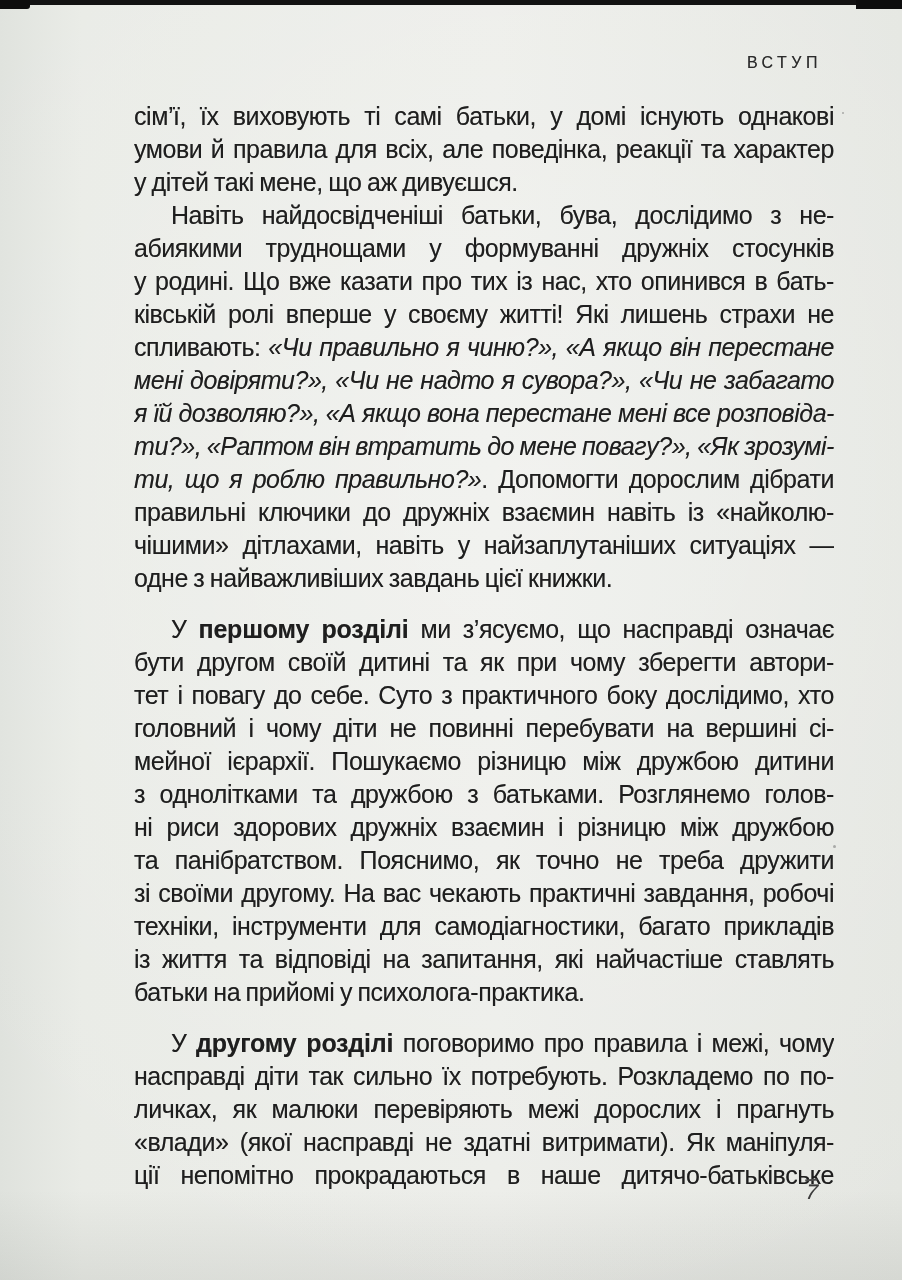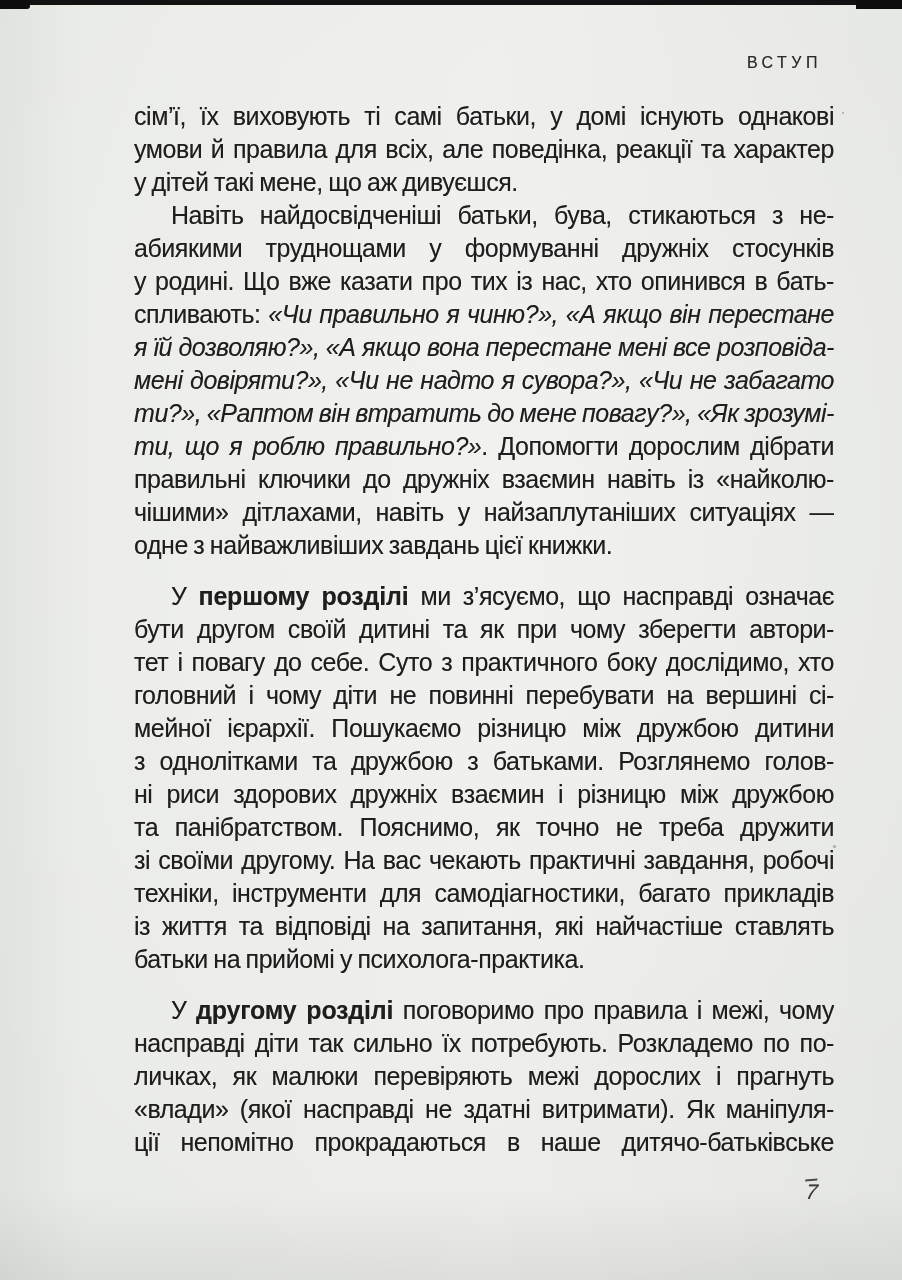--- a/index.html
+++ b/index.html
@@ -72,26 +72,27 @@
 
   <div class="running-head">ВСТУП</div>
 
   <div class="textblock">
       <div class="para">
         <div class="line j"><span>сім’ї, їх виховують ті самі батьки, у домі існують однакові</span></div>
         <div class="line j"><span>умови й правила для всіх, але поведінка, реакції та характер</span></div>
         <div class="line"><span>у дітей такі мене, що аж дивуєшся.</span></div>
       </div>
       <div class="para">
-        <div class="line j fi"><span>Навіть найдосвідченіші батьки, бува, стикаються з не-</span></div>
+        <div class="line j fi"><span>Навіть найдосвідченіші батьки, бува, дослідимо з не-</span></div>
         <div class="line j"><span>абиякими труднощами у формуванні дружніх стосунків</span></div>
         <div class="line j"><span>у родині. Що вже казати про тих із нас, хто опинився в бать-</span></div>
+        <div class="line j"><span>ківській ролі вперше у своєму житті! Які лишень страхи не</span></div>
         <div class="line j"><span>спливають: </span><span class="seg-i">«Чи правильно я чиню?», «А якщо він перестане</span></div>
+        <div class="line j"><span class="seg-i">мені довіряти?», «Чи не надто я сувора?», «Чи не забагато</span></div>
         <div class="line j"><span class="seg-i">я їй дозволяю?», «А якщо вона перестане мені все розповіда-</span></div>
-        <div class="line j"><span class="seg-i">мені довіряти?», «Чи не надто я сувора?», «Чи не забагато</span></div>
         <div class="line j"><span class="seg-i">ти?», «Раптом він втратить до мене повагу?», «Як зрозумі-</span></div>
         <div class="line j"><span class="seg-i">ти, що я роблю правильно?»</span><span>. Допомогти дорослим дібрати</span></div>
         <div class="line j"><span>правильні ключики до дружніх взаємин навіть із «найколю-</span></div>
         <div class="line j"><span>чішими» дітлахами, навіть у найзаплутаніших ситуаціях —</span></div>
         <div class="line"><span>одне з найважливіших завдань цієї книжки.</span></div>
       </div>
       <div class="para gap">
         <div class="line j fi"><span>У </span><span class="seg-b">першому розділі</span><span> ми з’ясуємо, що насправді означає</span></div>
         <div class="line j"><span>бути другом своїй дитині та як при чому зберегти автори-</span></div>
         <div class="line j"><span>тет і повагу до себе. Суто з практичного боку дослідимо, хто</span></div>

